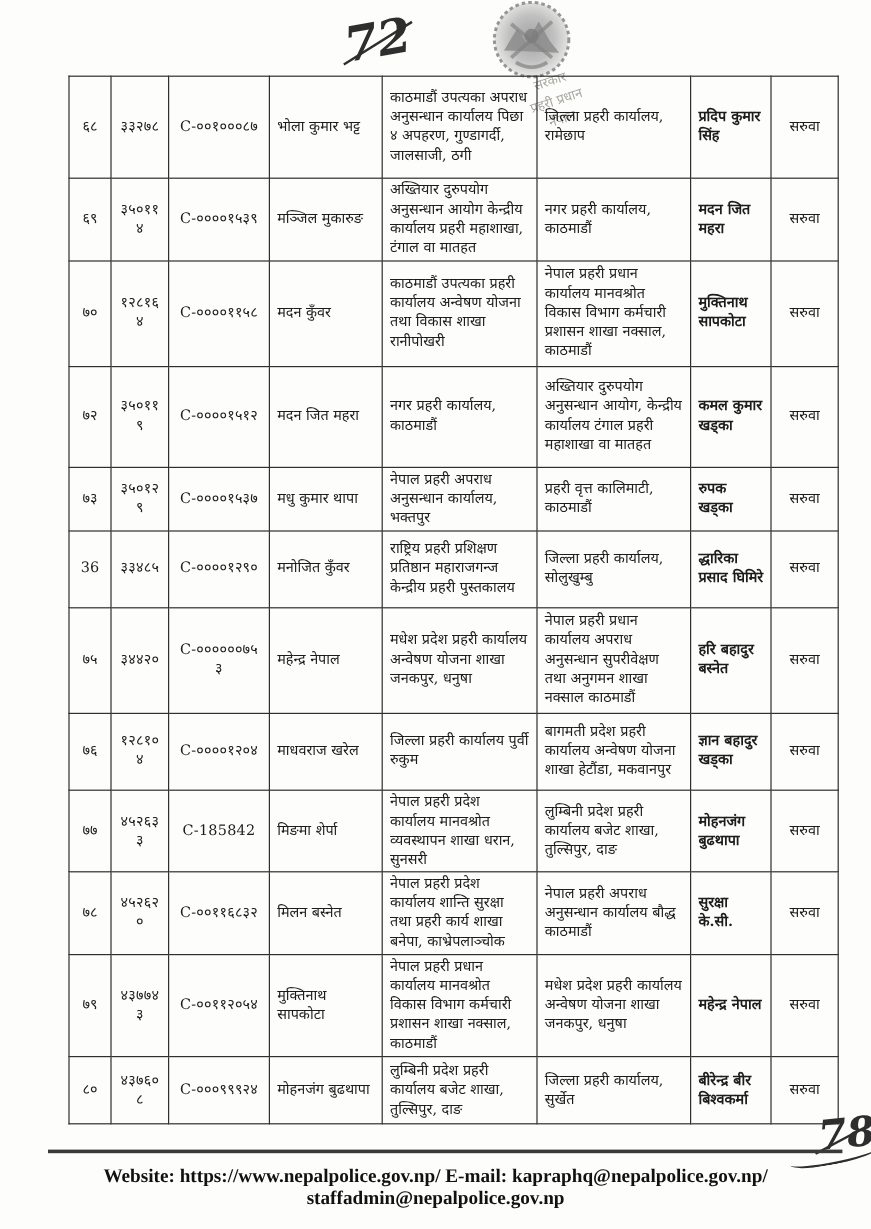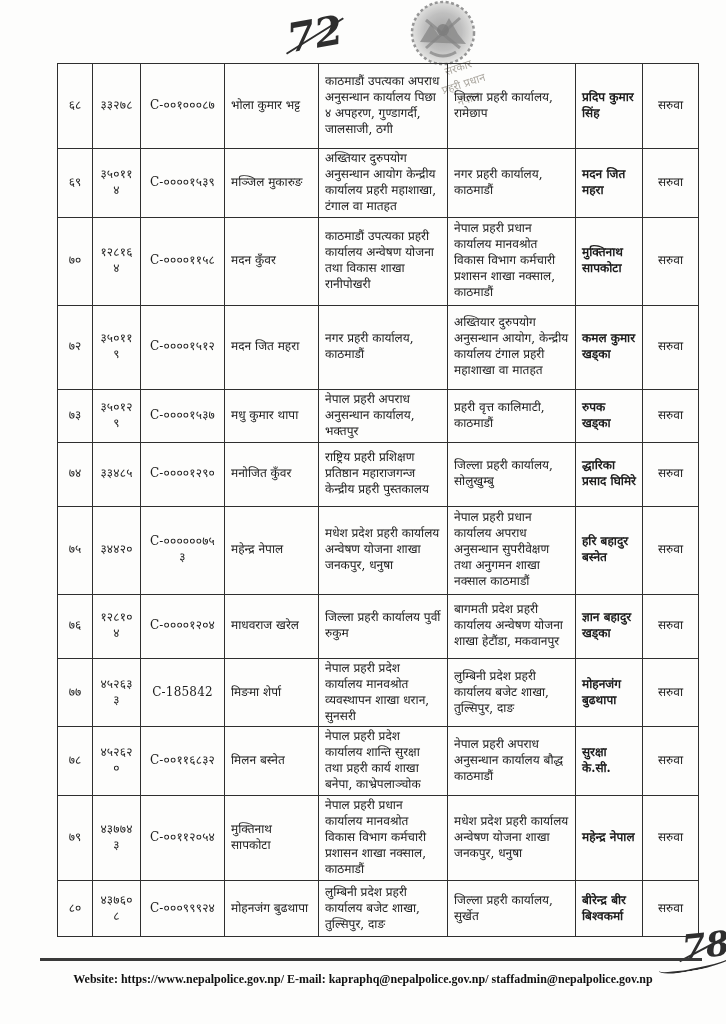--- a/index.html
+++ b/index.html
@@ -55,21 +55,21 @@
     position:absolute;left:-26px;bottom:-4px;width:160%;height:12px;
     border-bottom:2.5px solid #2e2e2e;border-radius:0 0 60% 40%;
     transform:rotate(-4deg);
   }
 
   
   .footer-rule{position:absolute;left:40px;top:958px;width:662px;height:2.5px;background:#3a3a3a;}
   .footer-text{
     position:absolute;left:0;top:972px;width:726px;text-align:center;
     font-family:"Liberation Serif","DejaVu Serif",serif;
-    font-weight:bold;font-size:12px;color:#111;
+    font-weight:bold;font-size:16px;color:#111;
   }
 </style>
 </head>
 <body>
 
 <div class="sheet">
 
   <div class="hw hw-top">
     <span>72</span>
     <i class="slash"></i>
@@ -153,21 +153,21 @@
           <td class="c-sn">७३</td>
           <td class="c-reg">३५०१२९</td>
           <td class="c-code">C-००००१५३७</td>
           <td class="c-name">मधु कुमार थापा</td>
           <td class="c-from">नेपाल प्रहरी अपराध अनुसन्धान कार्यालय, भक्तपुर</td>
           <td class="c-to">प्रहरी वृत्त कालिमाटी, काठमाडौं</td>
           <td class="c-who">रुपक खड्का</td>
           <td class="c-action">सरुवा</td>
         </tr>
         <tr style="height: 64px;">
-          <td class="c-sn">७४</td>
+          <td class="c-sn">36</td>
           <td class="c-reg">३३४८५</td>
           <td class="c-code">C-००००१२९०</td>
           <td class="c-name">मनोजित कुँवर</td>
           <td class="c-from">राष्ट्रिय प्रहरी प्रशिक्षण प्रतिष्ठान महाराजगन्ज केन्द्रीय प्रहरी पुस्तकालय</td>
           <td class="c-to">जिल्ला प्रहरी कार्यालय, सोलुखुम्बु</td>
           <td class="c-who">द्धारिका प्रसाद घिमिरे</td>
           <td class="c-action">सरुवा</td>
         </tr>
         <tr style="height: 88px;">
           <td class="c-sn">७५</td>

